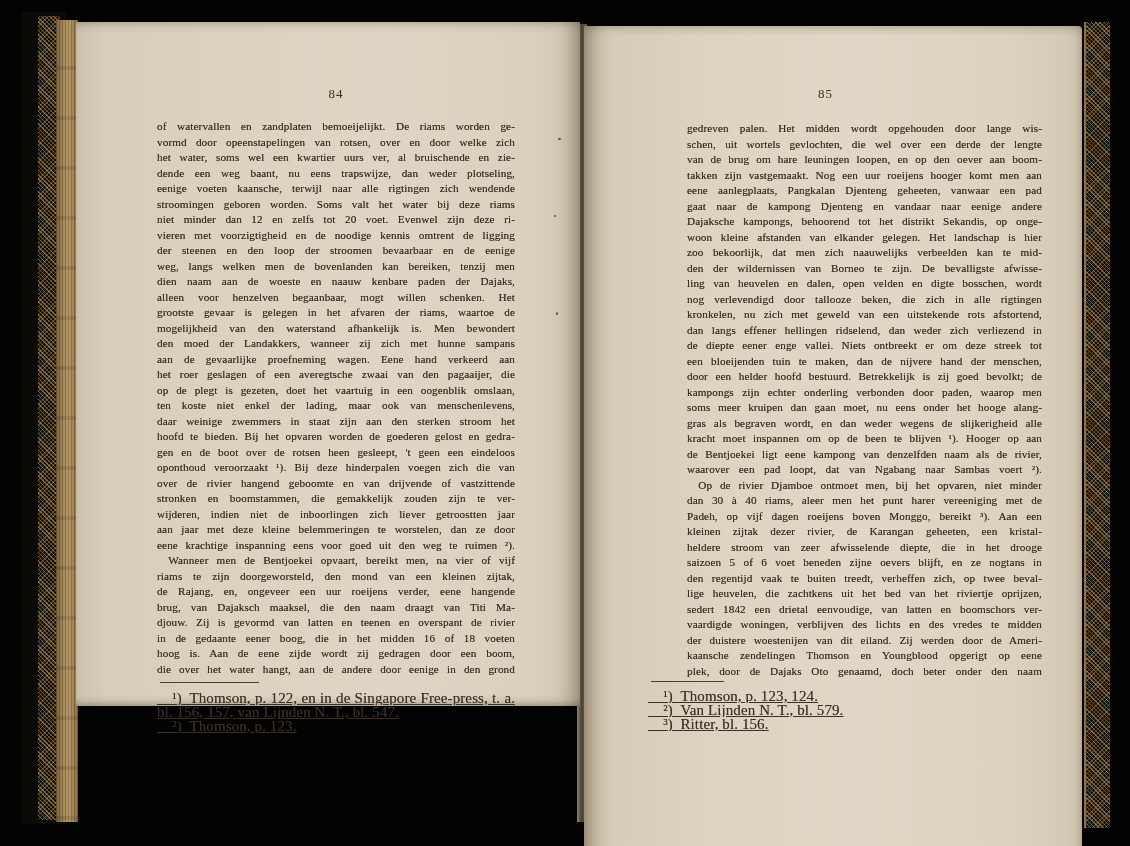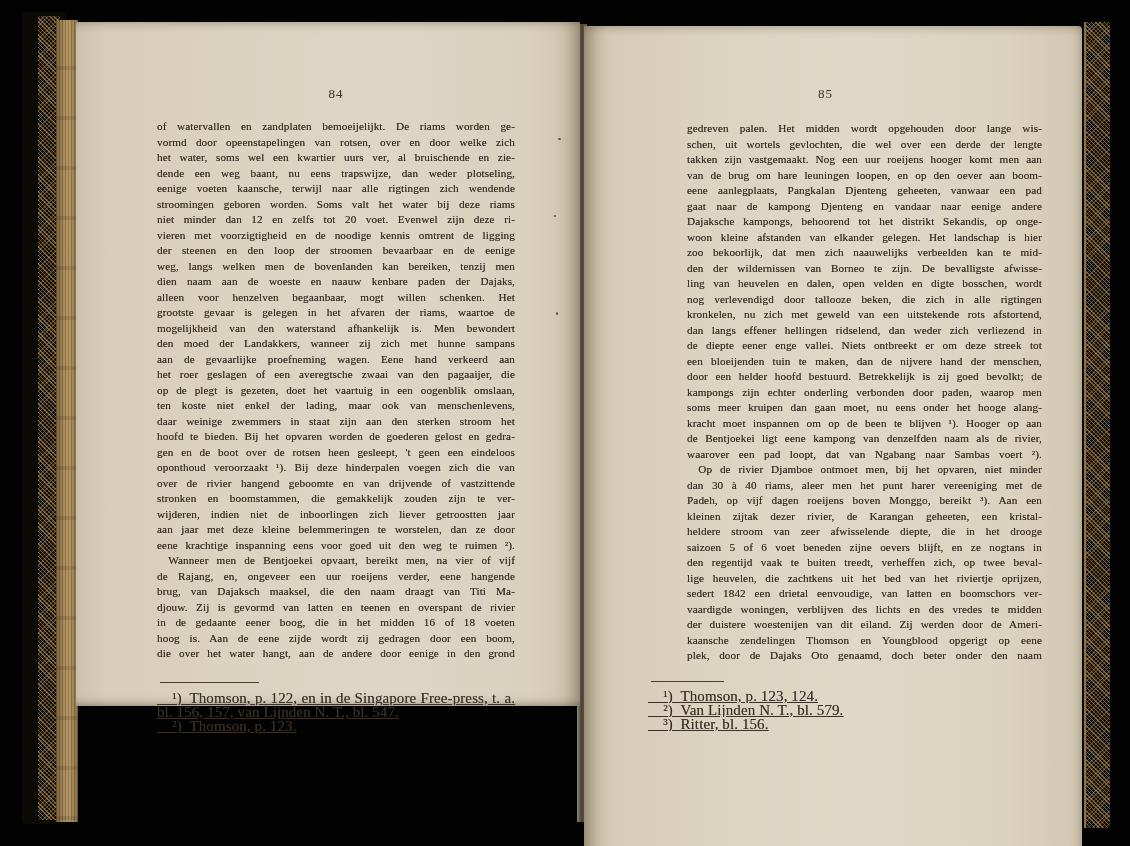--- a/index.html
+++ b/index.html
@@ -127,57 +127,59 @@
       <div class="line just">daar weinige zwemmers in staat zijn aan den sterken stroom het</div>
       <div class="line just">hoofd te bieden. Bij het opvaren worden de goederen gelost en gedra-</div>
       <div class="line just">gen en de boot over de rotsen heen gesleept, 't geen een eindeloos</div>
       <div class="line just">oponthoud veroorzaakt ¹). Bij deze hinderpalen voegen zich die van</div>
       <div class="line just">over de rivier hangend geboomte en van drijvende of vastzittende</div>
       <div class="line just">stronken en boomstammen, die gemakkelijk zouden zijn te ver-</div>
       <div class="line just">wijderen, indien niet de inboorlingen zich liever getroostten jaar</div>
       <div class="line just">aan jaar met deze kleine belemmeringen te worstelen, dan ze door</div>
       <div class="line just">eene krachtige inspanning eens voor goed uit den weg te ruimen ²).</div>
       <div class="line just"> Wanneer men de Bentjoekei opvaart, bereikt men, na vier of vijf</div>
+      <div class="line just">riams te zijn doorgeworsteld, den mond van een kleinen zijtak,</div>
       <div class="line just">de Rajang, en, ongeveer een uur roeijens verder, eene hangende</div>
       <div class="line just">brug, van Dajaksch maaksel, die den naam draagt van Titi Ma-</div>
       <div class="line just">djouw. Zij is gevormd van latten en teenen en overspant de rivier</div>
       <div class="line just">in de gedaante eener boog, die in het midden 16 of 18 voeten</div>
       <div class="line just">hoog is. Aan de eene zijde wordt zij gedragen door een boom,</div>
       <div class="line just">die over het water hangt, aan de andere door eenige in den grond</div>
     </div>
   <div class="fnrule"></div>
   <div class="fnblock">
       <div class="fnline just">  ¹) Thomson, p. 122, en in de Singapore Free-press, t. a. p., Ritter,</div>
       <div class="fnline">bl. 156, 157, van Lijnden N. T., bl. 547.</div>
       <div class="fnline">  ²) Thomson, p. 123.</div>
     </div>
 </div>
 
 <div class="page page-right">
   <div class="pagenum">85</div>
   <div class="textblock">
       <div class="line just">gedreven palen. Het midden wordt opgehouden door lange wis-</div>
       <div class="line just">schen, uit wortels gevlochten, die wel over een derde der lengte</div>
+      <div class="line just">van de brug om hare leuningen loopen, en op den oever aan boom-</div>
       <div class="line just">takken zijn vastgemaakt. Nog een uur roeijens hooger komt men aan</div>
-      <div class="line just">van de brug om hare leuningen loopen, en op den oever aan boom-</div>
       <div class="line just">eene aanlegplaats, Pangkalan Djenteng geheeten, vanwaar een pad</div>
       <div class="line just">gaat naar de kampong Djenteng en vandaar naar eenige andere</div>
       <div class="line just">Dajaksche kampongs, behoorend tot het distrikt Sekandis, op onge-</div>
       <div class="line just">woon kleine afstanden van elkander gelegen. Het landschap is hier</div>
       <div class="line just">zoo bekoorlijk, dat men zich naauwelijks verbeelden kan te mid-</div>
       <div class="line just">den der wildernissen van Borneo te zijn. De bevalligste afwisse-</div>
       <div class="line just">ling van heuvelen en dalen, open velden en digte bosschen, wordt</div>
       <div class="line just">nog verlevendigd door tallooze beken, die zich in alle rigtingen</div>
       <div class="line just">kronkelen, nu zich met geweld van een uitstekende rots afstortend,</div>
       <div class="line just">dan langs effener hellingen ridselend, dan weder zich verliezend in</div>
       <div class="line just">de diepte eener enge vallei. Niets ontbreekt er om deze streek tot</div>
       <div class="line just">een bloeijenden tuin te maken, dan de nijvere hand der menschen,</div>
       <div class="line just">door een helder hoofd bestuurd. Betrekkelijk is zij goed bevolkt; de</div>
       <div class="line just">kampongs zijn echter onderling verbonden door paden, waarop men</div>
       <div class="line just">soms meer kruipen dan gaan moet, nu eens onder het hooge alang-</div>
+      <div class="line just">gras als begraven wordt, en dan weder wegens de slijkerigheid alle</div>
       <div class="line just">kracht moet inspannen om op de been te blijven ¹). Hooger op aan</div>
       <div class="line just">de Bentjoekei ligt eene kampong van denzelfden naam als de rivier,</div>
       <div class="line just">waarover een pad loopt, dat van Ngabang naar Sambas voert ²).</div>
       <div class="line just"> Op de rivier Djamboe ontmoet men, bij het opvaren, niet minder</div>
       <div class="line just">dan 30 à 40 riams, aleer men het punt harer vereeniging met de</div>
       <div class="line just">Padeh, op vijf dagen roeijens boven Monggo, bereikt ³). Aan een</div>
       <div class="line just">kleinen zijtak dezer rivier, de Karangan geheeten, een kristal-</div>
       <div class="line just">heldere stroom van zeer afwisselende diepte, die in het drooge</div>
       <div class="line just">saizoen 5 of 6 voet beneden zijne oevers blijft, en ze nogtans in</div>
       <div class="line just">den regentijd vaak te buiten treedt, verheffen zich, op twee beval-</div>

